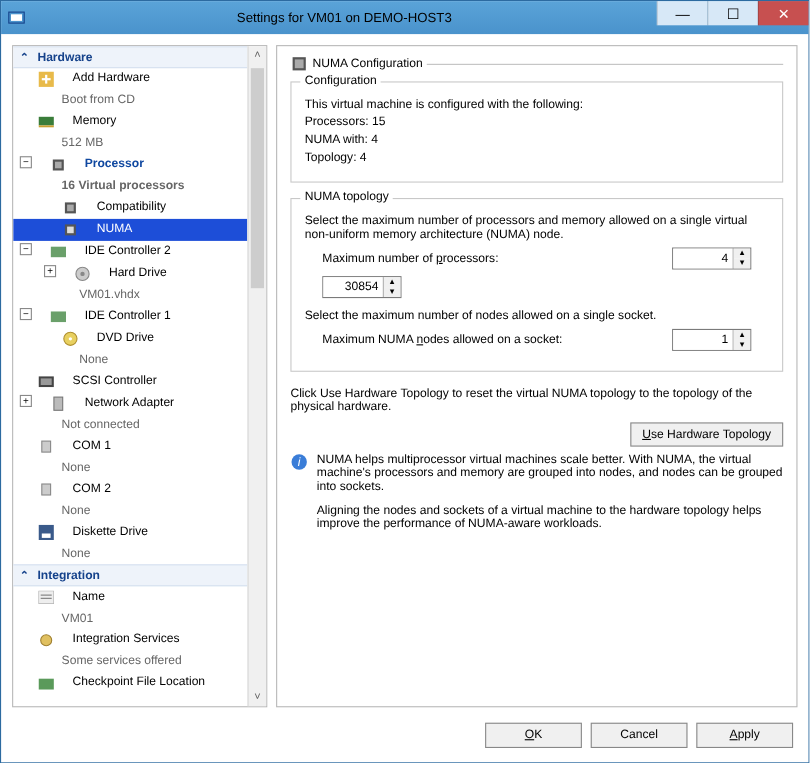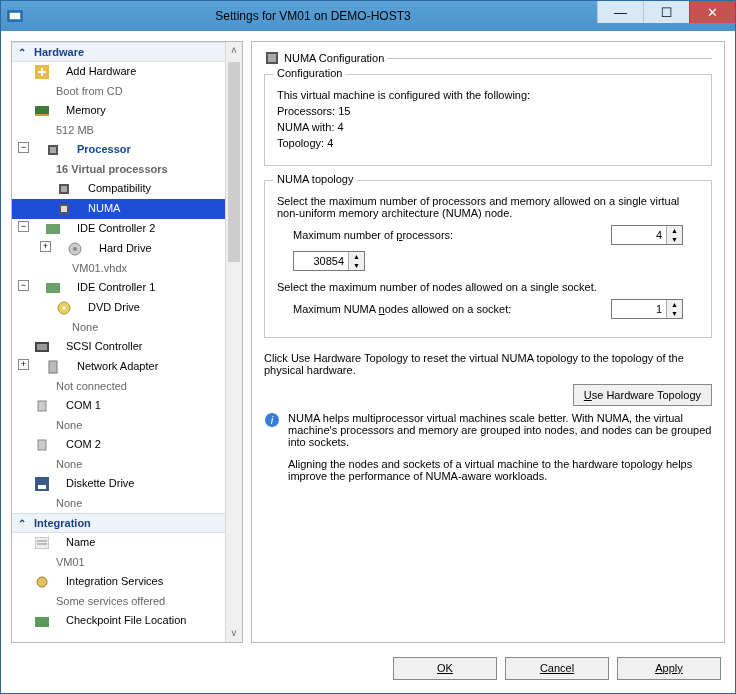--- a/index.html
+++ b/index.html
@@ -49,21 +49,21 @@
 .spin .arrows { width:16px; display:flex; flex-direction:column; border-left:1px solid #aaa; }
 .spin .arrows span { height:9px; font-size:7px; text-align:center; line-height:9px; background:#f0f0f0; cursor:pointer; }
 .note { margin: 8px 0; font-size:11px; }
 .rbtnrow { text-align:right; margin-bottom:0; }
 .rbtn { font-size:11px; padding:2px 10px; border:1px solid #888; background:#f0f0f0; min-width:120px; height:22px; }
 .info { display:flex; gap:8px; margin-top:6px; }
 .info .iicon { width:16px; height:16px; flex-shrink:0; }
 .info .txt p { margin:0 0 10px 0; font-size:11px; }
 
 .footer { height:40px; border-top:0; display:flex; justify-content:flex-end; align-items:center; gap:8px; padding: 0 14px 10px 0; }
-.footer button { width:104px; height:23px; font-size:11px; border:1px solid #888; background:#f0f0f0;text-decoration:underline; }
+.footer button { width:88px; height:23px; font-size:11px; border:1px solid #888; background:#f0f0f0; }
 .u { text-decoration: underline; }
 
 svg { display:block; }
 </style>
 </head>
 <body>
 
 <div class="window">
   <div class="titlebar">
     <span class="icon">

